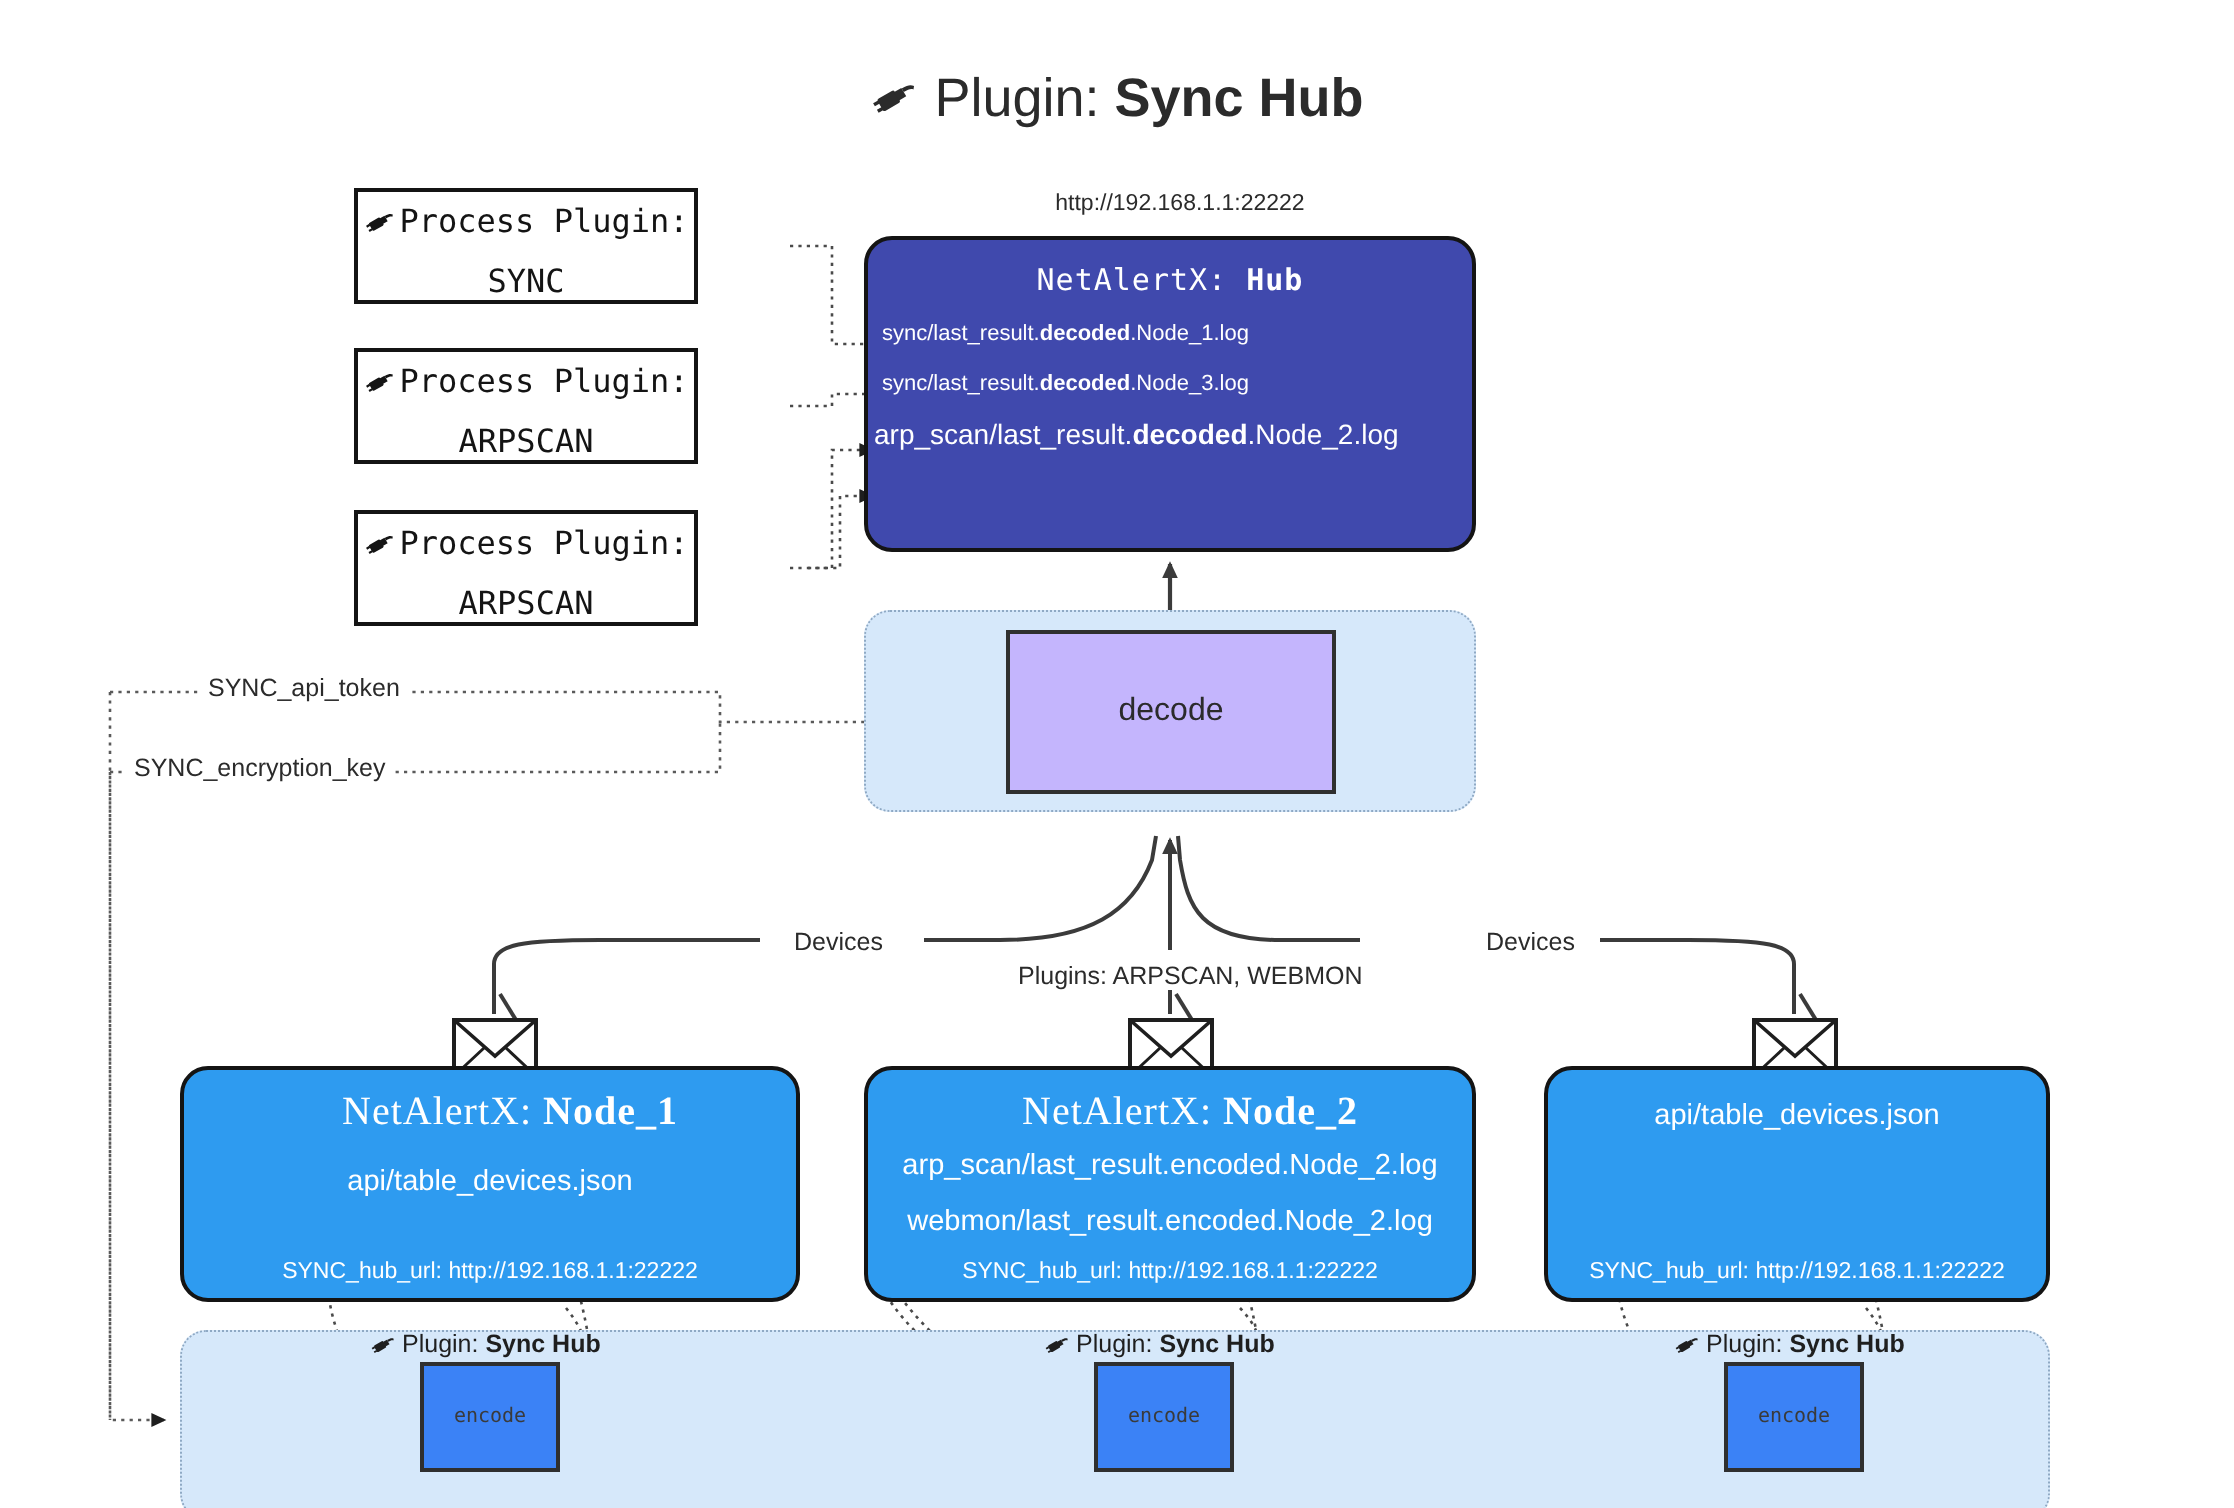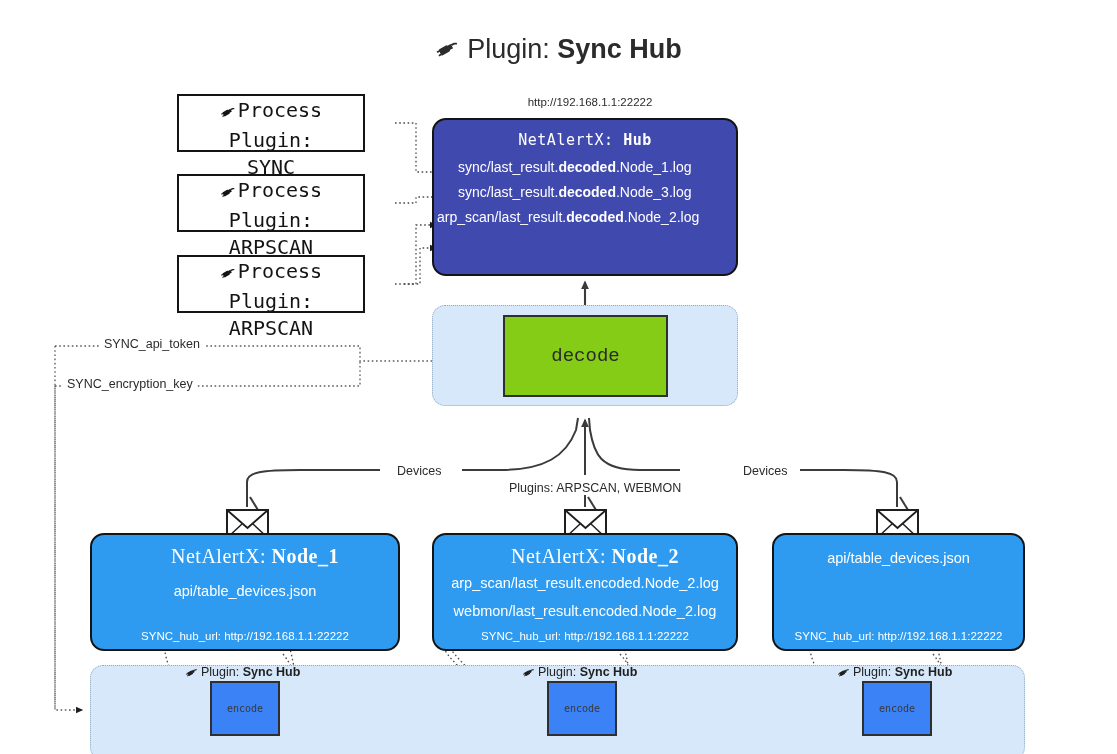--- a/index.html
+++ b/index.html
@@ -24,44 +24,44 @@
 
   
   #hub{left:432px;top:98px;width:306px;height:158px;border-radius:14px;
        background:#4049ad;border:2.5px solid #141414;
        color:#ffffff;}
   #hub .hub-title{margin-top:11px;text-align:center;
        font-family:"DejaVu Sans Mono","Liberation Mono",monospace;
        font-size:15px;letter-spacing:.5px;}
   #hub .hub-title .b{font-weight:bold;}
   #hub .loglist{margin-top:6px;}
-  #hub .logline{font-size:14px;line-height:25px;padding-left:24px;
+  #hub .logline{font-size:11px;line-height:25px;padding-left:7px;
                 white-space:nowrap;}
   #hub .logline b{font-weight:bold;}
   #hub .logline.wide{font-size:14px;padding-left:3px;}
 
   
-  .pbox{width:188px;height:58px;background:#ffffff;border:2.5px solid #141414;
+  .pbox{width:172px;height:58px;background:#ffffff;border:2.5px solid #141414;
         font-family:"DejaVu Sans Mono","Liberation Mono",monospace;
-        font-size:20px;color:#141414;text-align:center;line-height:27px;
+        font-size:16px;color:#141414;text-align:center;line-height:27px;
         padding-top:1px;}
   .pbox .l1{display:block;}
   .pbox .l1 .plug{display:inline-block;vertical-align:-3px;margin-right:1px;}
   .pbox .l2{display:block;}
   #pbox1{left:177px;top:74px;}
   #pbox2{left:177px;top:154px;}
   #pbox3{left:177px;top:235px;}
 
   
   #decode-wrap{left:432px;top:285px;width:306px;height:101px;
        background:#d6e8fa;border:1.6px dotted #8fa9c4;border-radius:13px;}
-  #decode{left:503px;top:295px;width:165px;height:82px;background:#84cc16;
+  #decode{left:503px;top:295px;width:165px;height:82px;background:#c4b5fd;
        border:2.4px solid #2f2f2f;
-       font-family:Liberation Mono, monospace;
-       font-size:19px;color:#2b2b2b;display:flex;align-items:center;
+       font-family:Liberation Sans, sans-serif;
+       font-size:16px;color:#2b2b2b;display:flex;align-items:center;
        justify-content:center;}
 
   
   .elabel{position:absolute;font-size:12.5px;color:#2b2b2b;background:#ffffff;
           padding:0 4px;white-space:nowrap;}
   #lbl-token{left:100px;top:317px;}
   #lbl-key{left:63px;top:357px;}
   #lbl-dev-left{left:393px;top:444px;}
   #lbl-dev-right{left:739px;top:444px;}
   #lbl-plugins{left:505px;top:461px;}

